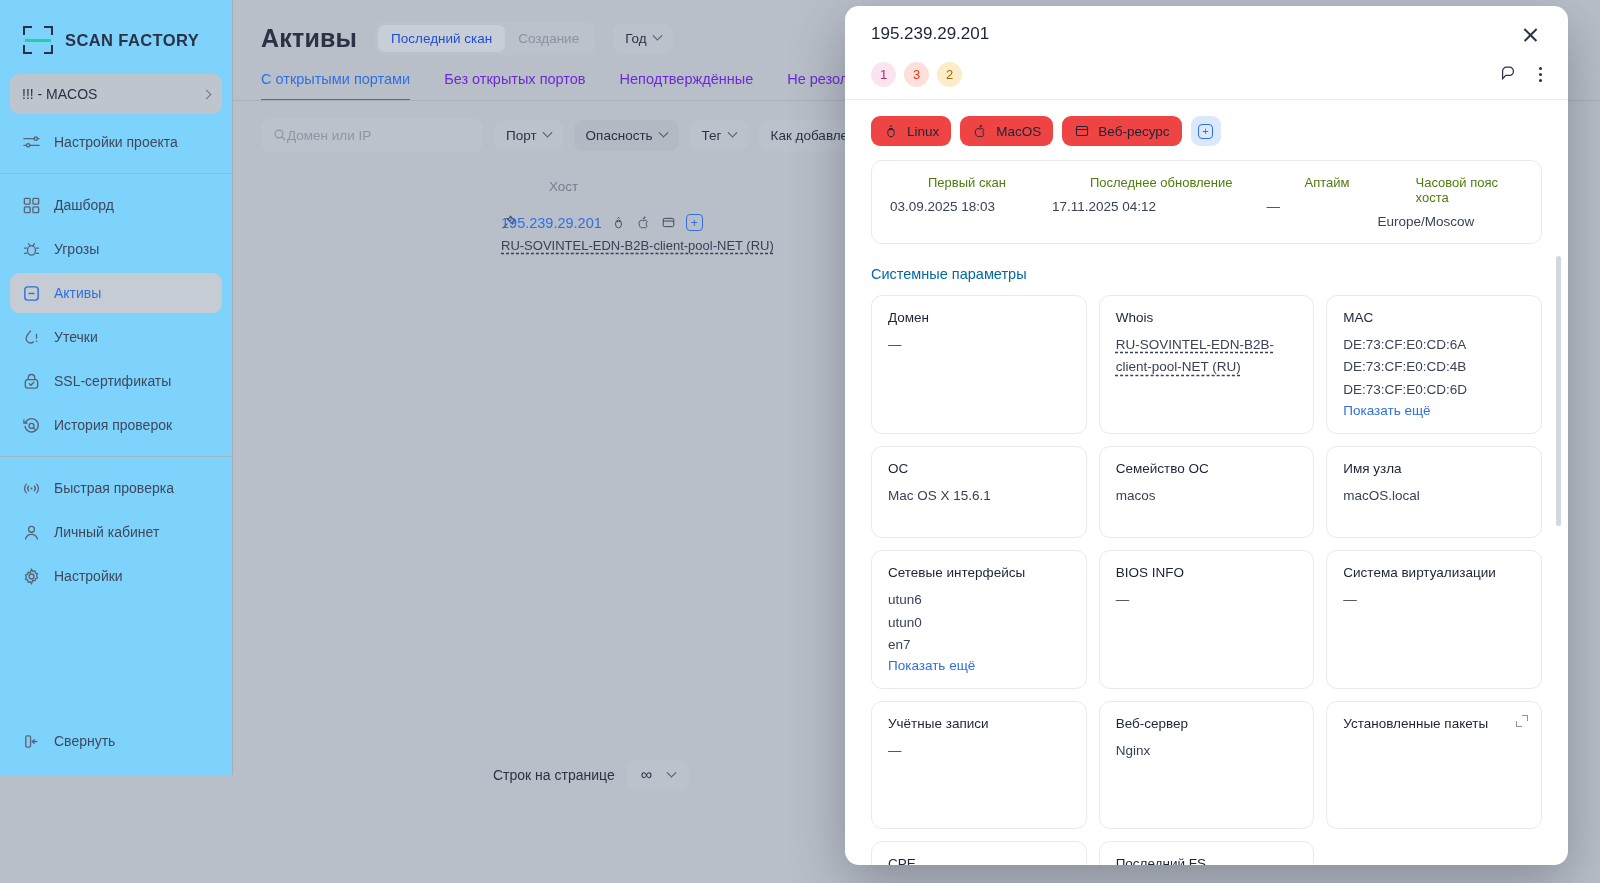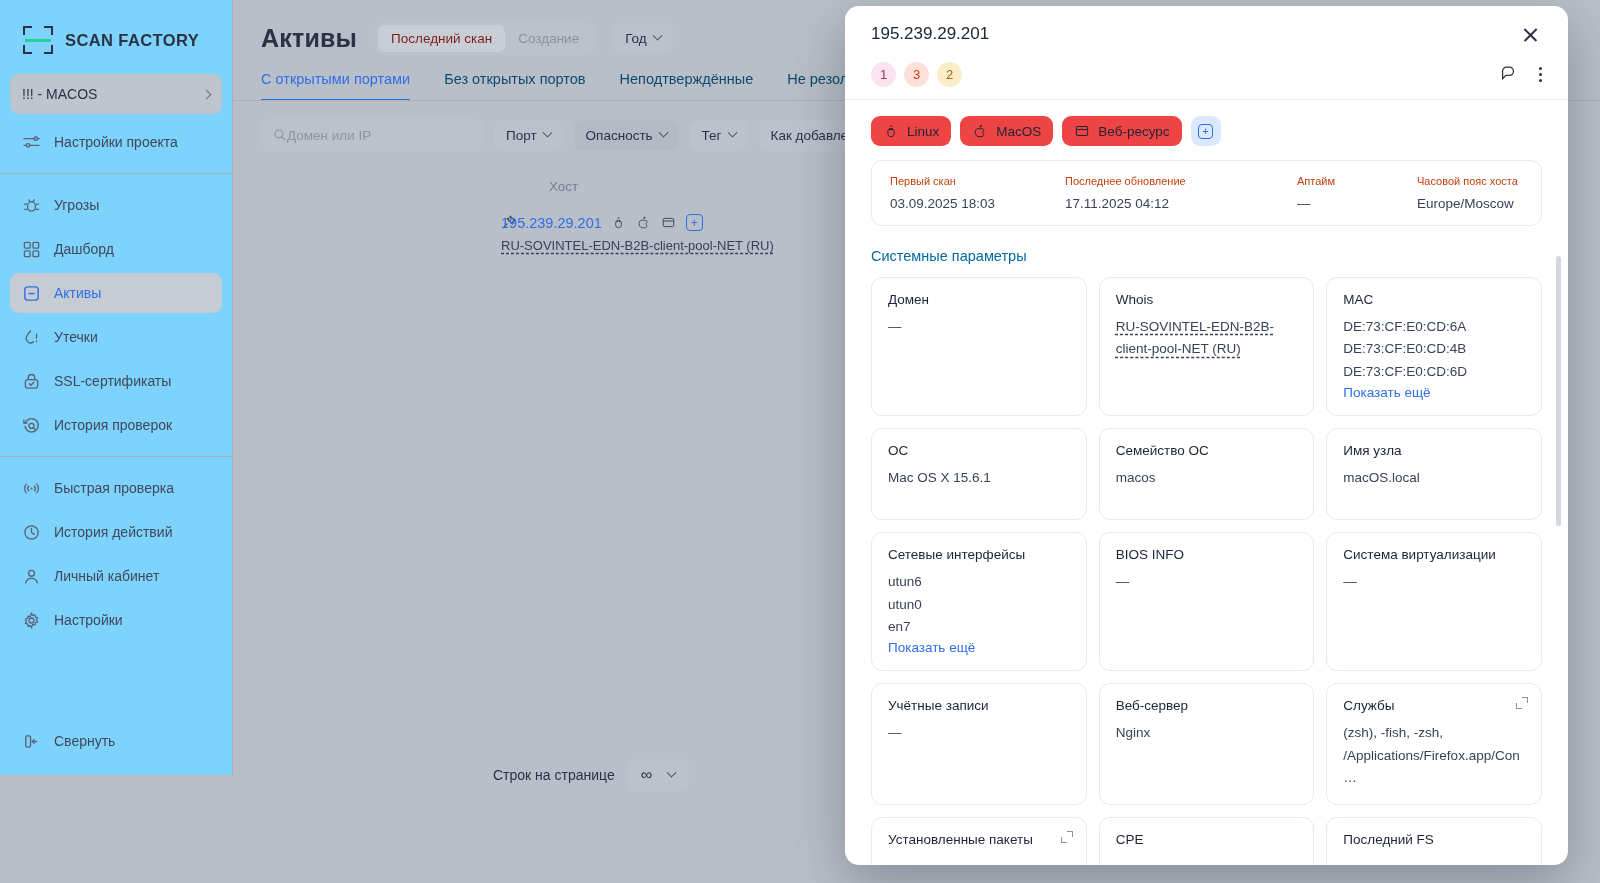--- a/index.html
+++ b/index.html
@@ -59,31 +59,31 @@
   .license-s { font-size: 12.5px; color: #39415a; margin-bottom: 9px; }
   .license-bar { height: 5px; border-radius: 3px; background: #aeb9cf; position: relative; }
   .license-bar > span { position: absolute; left: 0; top: 0; height: 5px; width: 7px; border-radius: 3px; background: #3c7de8; }
 
   
   .main { flex: 1; height: 883px; position: relative; overflow: hidden; }
   .main-head { display: flex; align-items: center; gap: 18px; padding: 22px 0 0 28px; }
   .page-title { font-size: 25px; font-weight: 600; color: #2b3245; letter-spacing: .2px; }
   .seg { display: flex; background: #bcc2cb; border-radius: 9px; padding: 3px; }
   .seg .opt { font-size: 13.5px; padding: 6px 13px; border-radius: 7px; color: #8b92a0; }
-  .seg .opt.on { background: #c9ced6; color: #7f1d1d; }
+  .seg .opt.on { background: #c9ced6; color: #1d4ed8; }
   .pill {
     display: inline-flex; align-items: center; gap: 7px;
     background: #bcc2cb; border-radius: 9px; padding: 8px 12px;
     font-size: 13.5px; color: #2b3245;
   }
   .pill.strong { background: #b4bac4; }
   .chev-d { width: 7px; height: 7px; border-right: 1.5px solid #4b5365; border-bottom: 1.5px solid #4b5365; transform: rotate(45deg) translate(-2px,-2px); }
 
   .tabs { display: flex; gap: 34px; padding: 16px 0 0 28px; position: relative; }
-  .tab { font-size: 14.5px; color: #0c4a6e; padding-bottom: 12px; white-space: nowrap; }
+  .tab { font-size: 14.5px; color: #6d28d9; padding-bottom: 12px; white-space: nowrap; }
   .tab.on { color: #2f6fe4; border-bottom: 2.5px solid #2f6fe4; }
   .tabs-line { position: absolute; left: 0; right: 0; bottom: 0; height: 1px; background: #a9b0ba; }
 
   .filters { display: flex; align-items: center; gap: 11px; padding: 17px 0 0 28px; }
   .search {
     width: 222px; height: 34px; background: #bcc2cb; border-radius: 9px;
     display: flex; align-items: center; padding: 0 12px;
     font-size: 13.5px; color: #8e95a3;
   }
 
@@ -132,21 +132,21 @@
   .m-divider { height: 1px; background: #e9ecf1; }
 
   .chips { display: flex; gap: 9px; padding: 16px 26px 14px 26px; }
   .chip { display: flex; align-items: center; gap: 8px; background: #ef4444; border-radius: 9px; padding: 7px 12px; font-size: 13.5px; color: #1d2437; }
   .chip-add { background: #dce9fd; width: 30px; height: 30px; justify-content: center; padding: 0; }
   .chip-add .plusbox2 { width: 15px; height: 15px; border: 1.4px solid #2f6fe4; border-radius: 4px; color: #2f6fe4; font-size: 11px; display: flex; align-items: center; justify-content: center; line-height: 1; }
 
   .m-body { flex: 1; overflow: hidden; padding: 0 26px 0 26px; position: relative; }
   .meta-card { border: 1px solid #e7eaf0; border-radius: 11px; padding: 14px 18px; display: flex; }
   .meta-col { display: flex; flex-direction: column; gap: 9px; }
-  .meta-k { font-size: 11px; color: #c2410c; }
+  .meta-k { font-size: 13px; color: #4d7c0f; margin-left: 38px; }
   .meta-v { font-size: 13.5px; color: #3a4256; }
   .sec-title { font-size: 14.5px; color: #0369a1; margin: 22px 0 13px 0; }
 
   .grid { display: grid; grid-template-columns: repeat(3, 1fr); gap: 12px; }
   .card {
     border: 1px solid #e7eaf0; border-radius: 11px; padding: 14px 16px;
     min-height: 92px; position: relative; overflow: hidden;
   }
   .card.tall2 { min-height: 128px; }
   .card-t { font-size: 13.5px; color: #1d2437; margin-bottom: 9px; }
@@ -192,40 +192,40 @@
               <circle cx="6.5" cy="13" r="1.8"></circle>
           </svg>
         </span>
         <span>Настройки проекта</span>
       </div>
 
       <div class="nav-sep"></div>
 
       <div class="navitem">
         <span class="ic">
-          <svg viewBox="0 0 20 20" fill="none" stroke="#5a6274" stroke-width="1.4" stroke-linecap="round">
-              <ellipse cx="10" cy="11" rx="4.2" ry="5"></ellipse>
-              <path d="M2.6 8.5h2.4M15 8.5h2.4M2.6 14h2.4M15 14h2.4M7 4l1.6 2.2M13 4l-1.6 2.2"></path>
-            </svg>
-        </span>
-        <span>Угрозы</span>
-      </div>
-
-      <div class="navitem">
-        <span class="ic">
           <svg viewBox="0 0 20 20" fill="none" stroke="#5a6274" stroke-width="1.4">
               <rect x="2.5" y="2.5" width="6" height="6" rx="1"></rect>
               <rect x="11.5" y="2.5" width="6" height="6" rx="1"></rect>
               <rect x="2.5" y="11.5" width="6" height="6" rx="1"></rect>
               <rect x="11.5" y="11.5" width="6" height="6" rx="1"></rect>
             </svg>
         </span>
         <span>Дашборд</span>
       </div>
 
+      <div class="navitem">
+        <span class="ic">
+          <svg viewBox="0 0 20 20" fill="none" stroke="#5a6274" stroke-width="1.4" stroke-linecap="round">
+              <ellipse cx="10" cy="11" rx="4.2" ry="5"></ellipse>
+              <path d="M2.6 8.5h2.4M15 8.5h2.4M2.6 14h2.4M15 14h2.4M7 4l1.6 2.2M13 4l-1.6 2.2"></path>
+            </svg>
+        </span>
+        <span>Угрозы</span>
+      </div>
+
       <div class="navitem active">
         <span class="ic">
           <svg viewBox="0 0 20 20" fill="none" stroke="#2f6fe4" stroke-width="1.5">
               <rect x="3" y="3" width="14" height="14" rx="3"></rect>
               <path d="M6.8 10h6.4"></path>
             </svg>
         </span>
         <span>Активы</span>
       </div>
 
@@ -266,29 +266,20 @@
       <div class="navitem">
         <span class="ic">
           <svg viewBox="0 0 20 20" fill="none" stroke="#5a6274" stroke-width="1.4" stroke-linecap="round">
               <path d="M4.6 5.4a6.5 6.5 0 0 0 0 9.2M15.4 5.4a6.5 6.5 0 0 1 0 9.2M7 7.7a3.3 3.3 0 0 0 0 4.6M13 7.7a3.3 3.3 0 0 1 0 4.6"></path>
               <circle cx="10" cy="10" r="1.1" fill="#5a6274" stroke="none"></circle>
             </svg>
         </span>
         <span>Быстрая проверка</span>
       </div>
 
-      <div class="navitem">
-        <span class="ic">
-          <svg viewBox="0 0 20 20" fill="none" stroke="#5a6274" stroke-width="1.4" stroke-linecap="round">
-              <circle cx="10" cy="10" r="7"></circle>
-              <path d="M10 5.8V10l3 2"></path>
-            </svg>
-        </span>
-        <span>История действий</span>
-      </div>
 
       <div class="navitem">
         <span class="ic">
           <svg viewBox="0 0 20 20" fill="none" stroke="#5a6274" stroke-width="1.4" stroke-linecap="round">
               <circle cx="10" cy="6.6" r="3.1"></circle>
               <path d="M3.8 16.8a6.4 6.4 0 0 1 12.4 0"></path>
             </svg>
         </span>
         <span>Личный кабинет</span>
       </div>
@@ -645,28 +636,20 @@
             <div class="card-v" style="white-space: pre-line;">—</div>
           </div>
           <div class="card">
             <div class="card-t">Учётные записи</div>
             <div class="card-v" style="white-space: pre-line;">—</div>
           </div>
           <div class="card">
             <div class="card-t">Веб-сервер</div>
             <div class="card-v" style="white-space: pre-line;">Nginx</div>
           </div>
-          <div class="card">
-            <div class="card-t">Службы</div>
-            <div class="card-v" style="white-space: pre-line;">(zsh), -fish, -zsh, /Applications/Firefox.app/Con…</div>
-            <span class="expand">
-              <i class="a"></i>
-              <i class="b"></i>
-            </span>
-          </div>
           <div class="card tall2">
             <div class="card-t">Установленные пакеты</div>
             <span class="expand">
               <i class="a"></i>
               <i class="b"></i>
             </span>
           </div>
           <div class="card tall2">
             <div class="card-t">CPE</div>
           </div>

